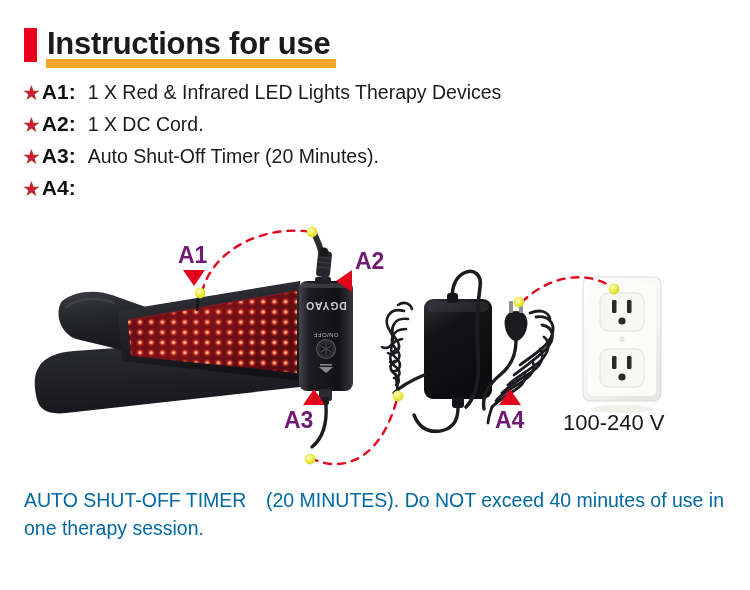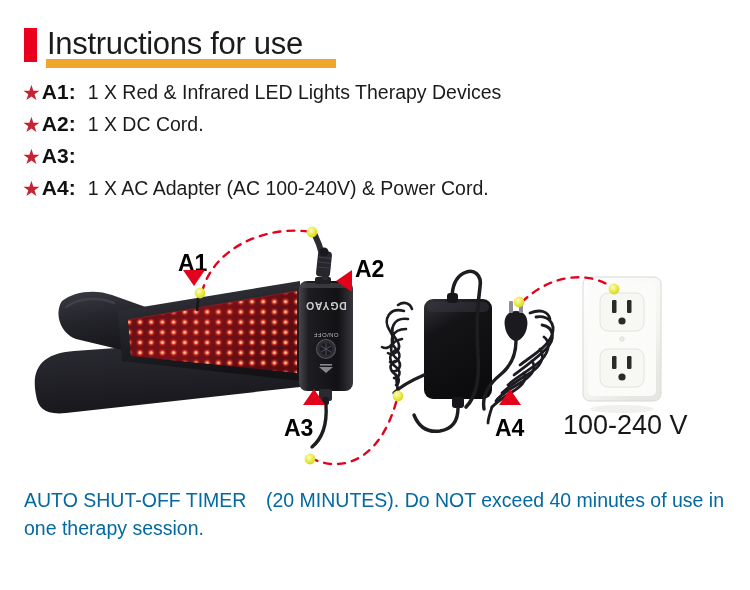--- a/index.html
+++ b/index.html
@@ -38,21 +38,21 @@
     top: 33px;
     width: 290px;
     height: 9px;
     background: #f0a62a;
   }
   #page-title {
     position: absolute;
     left: 23px;
     top: 0;
     font-size: 31px;
-    font-weight: normal;
+    font-weight: bold;
     letter-spacing: -0.3px;
     color: #1b1b1b;
     white-space: nowrap;
   }
 
   
   #spec-list {
     position: absolute;
     left: 22px;
     top: 76px;
@@ -96,23 +96,22 @@
   #diagram-svg {
     position: absolute;
     left: 0;
     top: 0;
   }
 
   .callout {
     position: absolute;
     font-size: 23px;
     font-weight: bold;
-    color: #000000;
+    color: #701a75;
     line-height: 1;
-    margin-top: 8px;
   }
   .tri {
     position: absolute;
     width: 0;
     height: 0;
   }
   .tri-down {
     border-left: 11px solid transparent;
     border-right: 11px solid transparent;
     border-top: 16px solid #e3021c;
@@ -125,21 +124,21 @@
   .tri-left {
     border-top: 11px solid transparent;
     border-bottom: 11px solid transparent;
     border-right: 16px solid #e3021c;
   }
 
   #voltage-label {
     position: absolute;
     left: 563px;
     top: 410px;
-    font-size: 27px;
+    font-size: 22px;
     color: #181818;
     white-space: nowrap;
   }
 
   
   #footer-note {
     position: absolute;
     left: 24px;
     top: 486px;
     width: 706px;
@@ -167,26 +166,26 @@
 
   <div class="spec-row">
     <span class="star-icon">★</span>
     <span class="spec-code">A2:</span>
     <span class="spec-text">1 X DC Cord.</span>
   </div>
 
   <div class="spec-row">
     <span class="star-icon">★</span>
     <span class="spec-code">A3:</span>
+    <span class="spec-text"> Auto Shut-Off Timer (20 Minutes).</span>
   </div>
 
   <div class="spec-row">
     <span class="star-icon">★</span>
     <span class="spec-code">A4:</span>
-    <span class="spec-text">1 X AC Adapter (AC 100-240V) &amp; Power Cord.</span>
   </div>
 
 </div>
 
 <div id="diagram">
 
   <svg id="diagram-svg" width="750" height="255" viewBox="0 0 750 255">
     <defs>
       <linearGradient id="beltGrad" x1="0" y1="0" x2="0.3" y2="1">
         <stop offset="0%" stop-color="#3a3a42"></stop>

